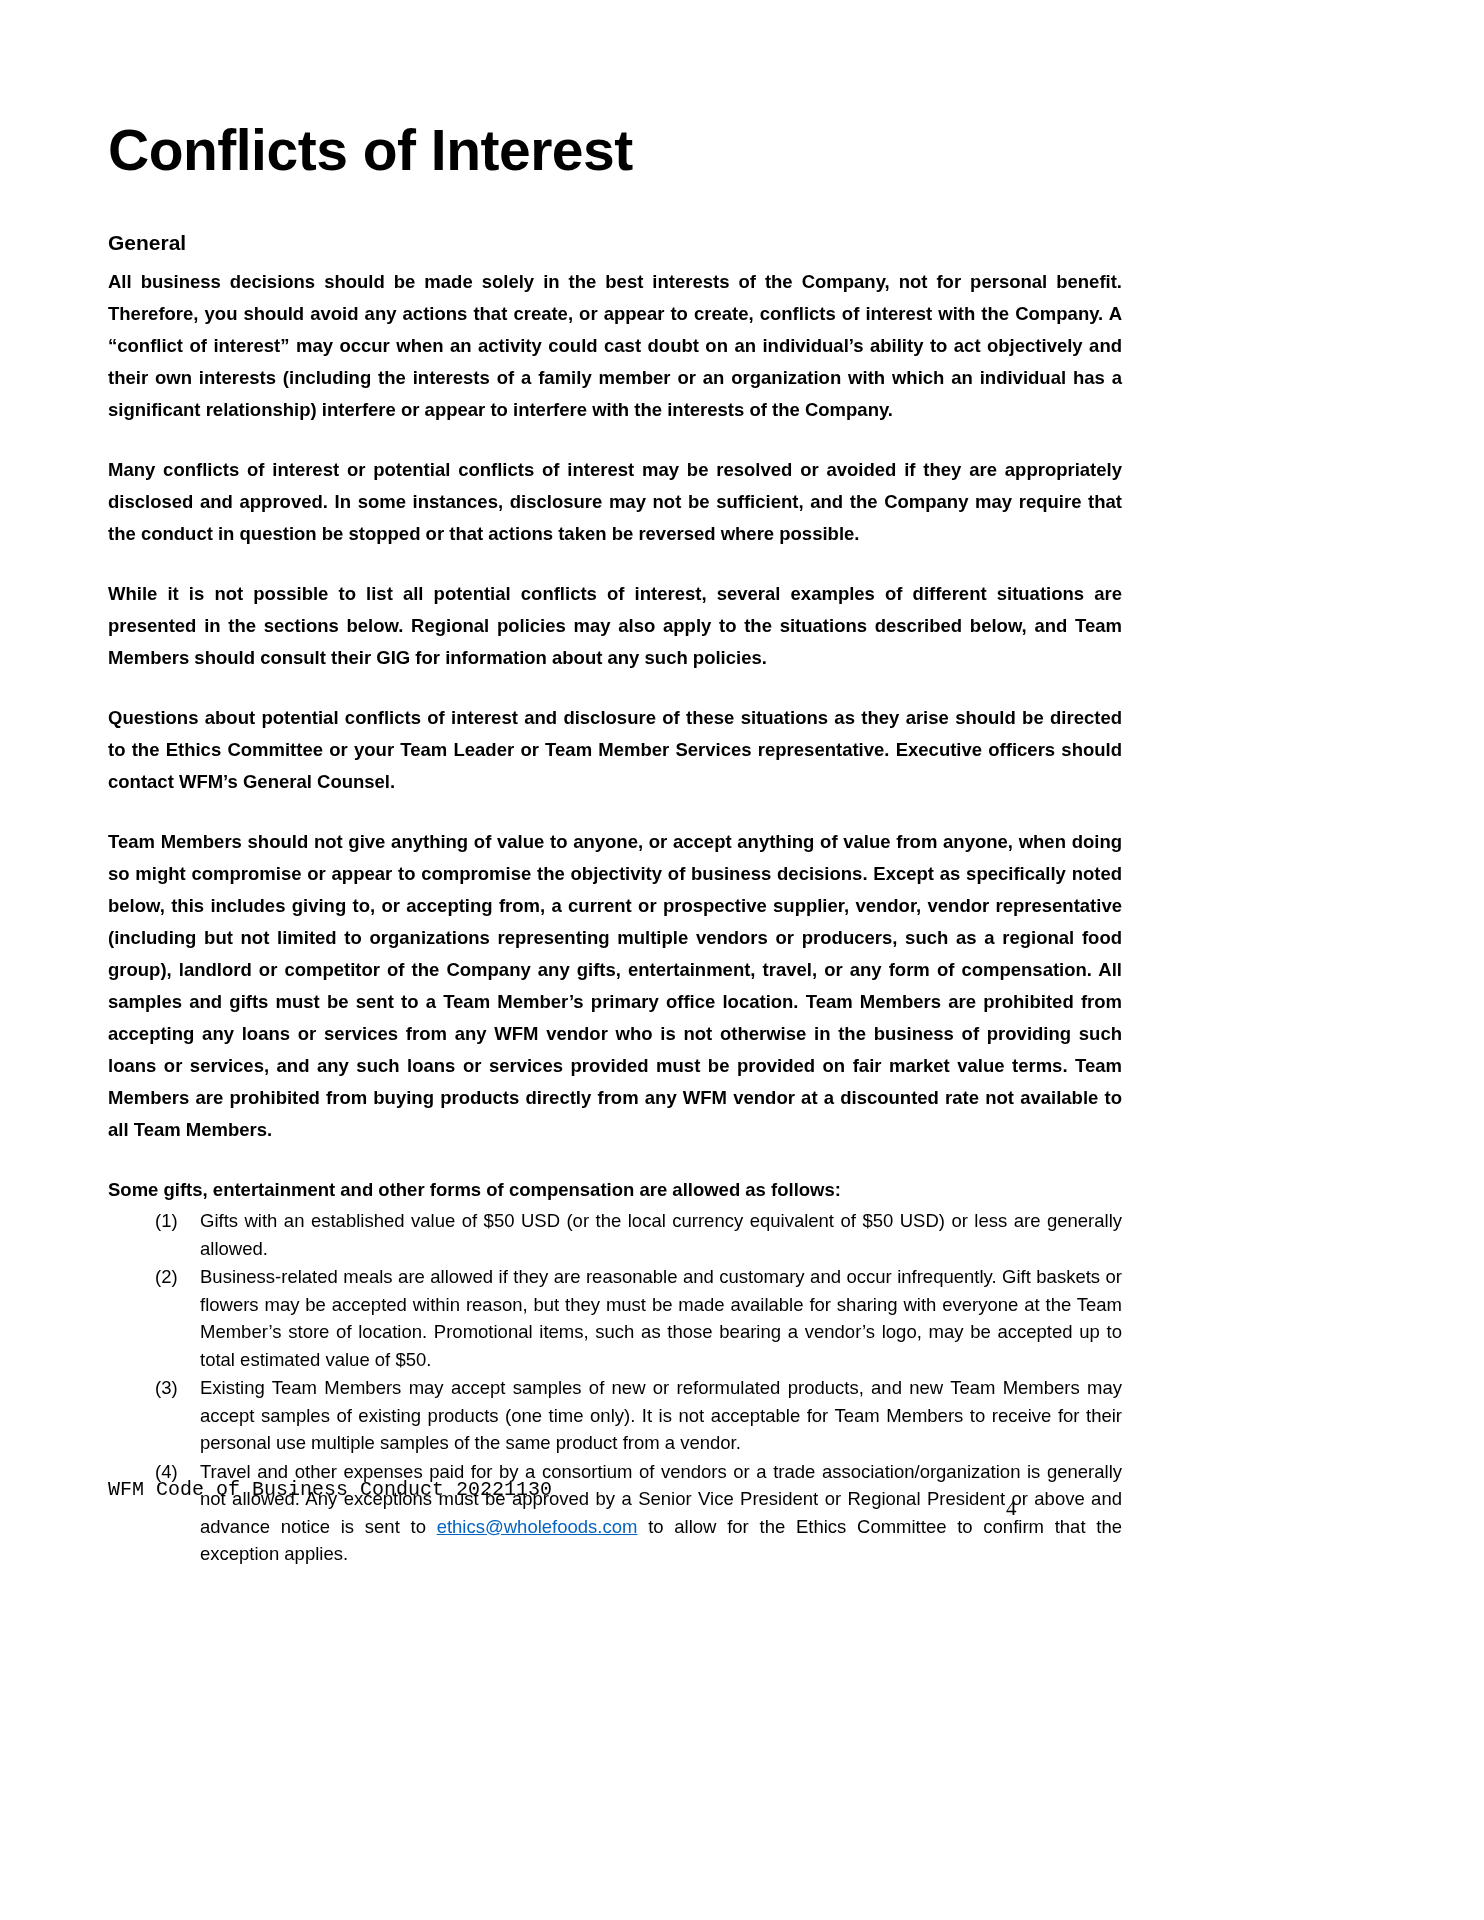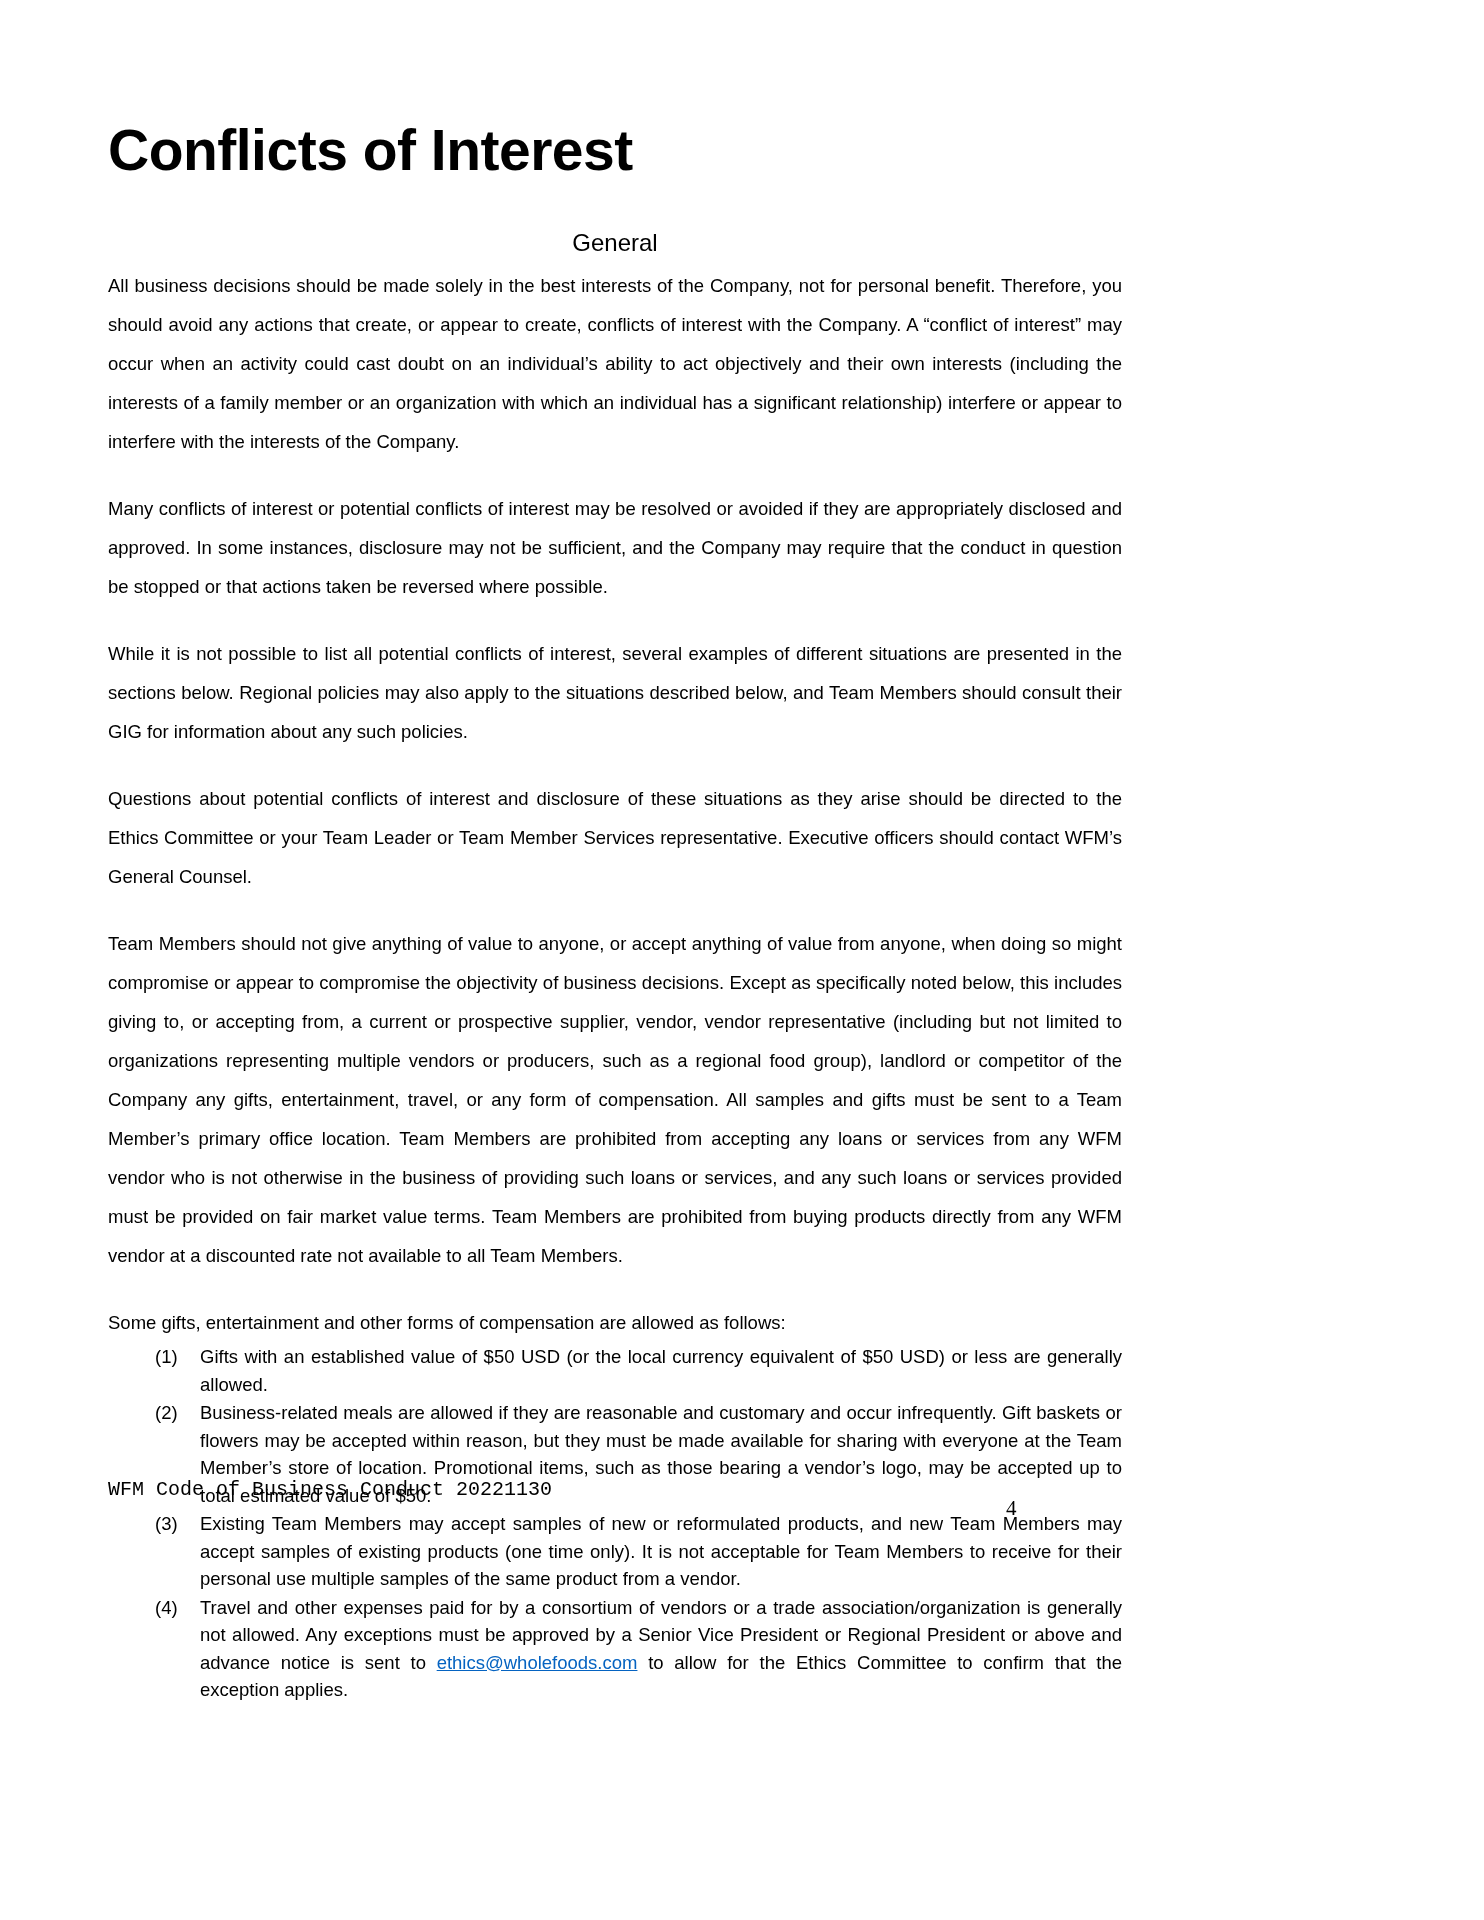--- a/index.html
+++ b/index.html
@@ -23,31 +23,31 @@
     width: 1014px;
   }
   .doc-title {
     font-size: 57px;
     line-height: 64px;
     font-weight: 700;
     letter-spacing: -0.5px;
     margin: 0 0 46px 0;
   }
   .section-heading {
-    font-size: 24px;
+    font-size: 21px;
     line-height: 29px;
-    font-weight: 400;
+    font-weight: 700;
     margin: 26px 0 9px 0;
-    text-align: center;
   }
   .body-para {
     font-size: 18.5px;
-    line-height: 39px;
+    line-height: 32px;
     text-align: justify;
     margin: 0 0 28px 0;
+    font-weight: bold;
   }
   .intro-para {
     margin: 0 0 1px 0;
   }
   .numbered-list {
     margin: 0;
   }
   .list-item {
     position: relative;
     padding-left: 92px;

